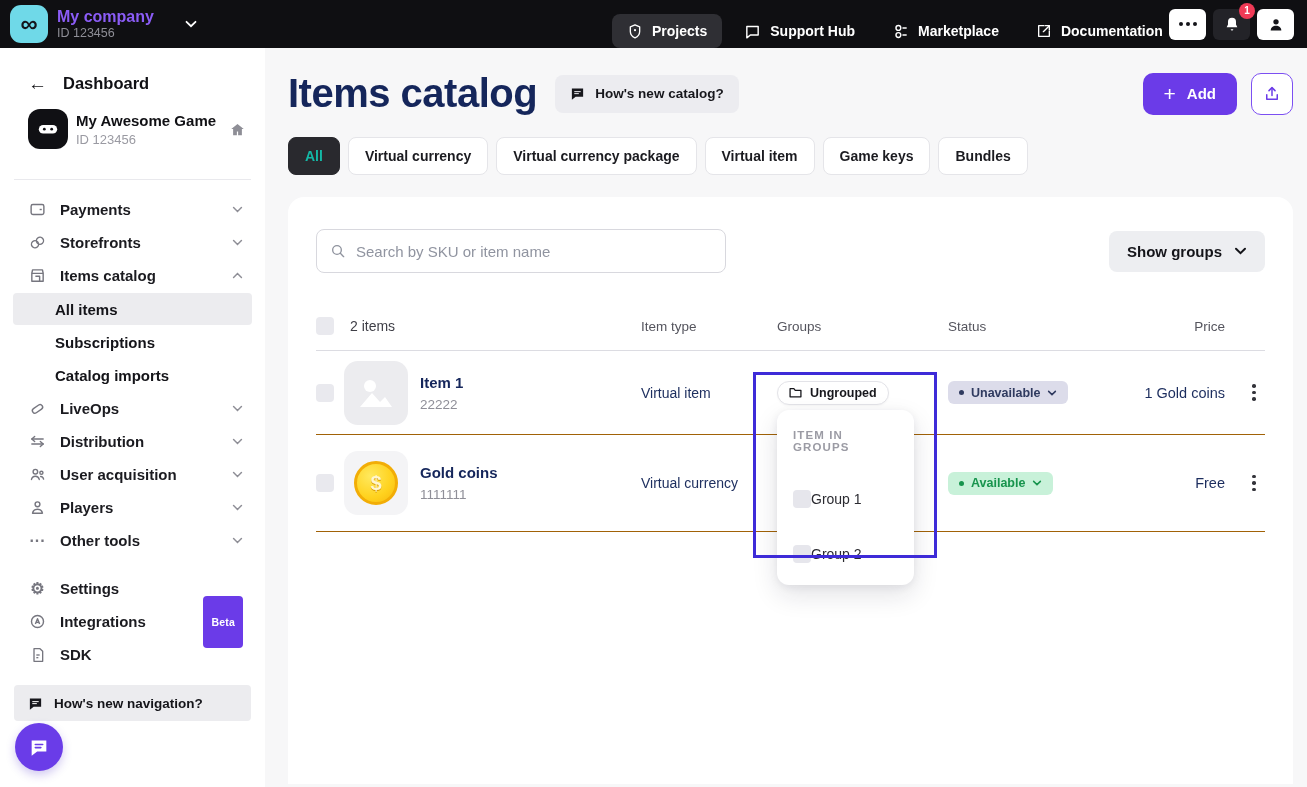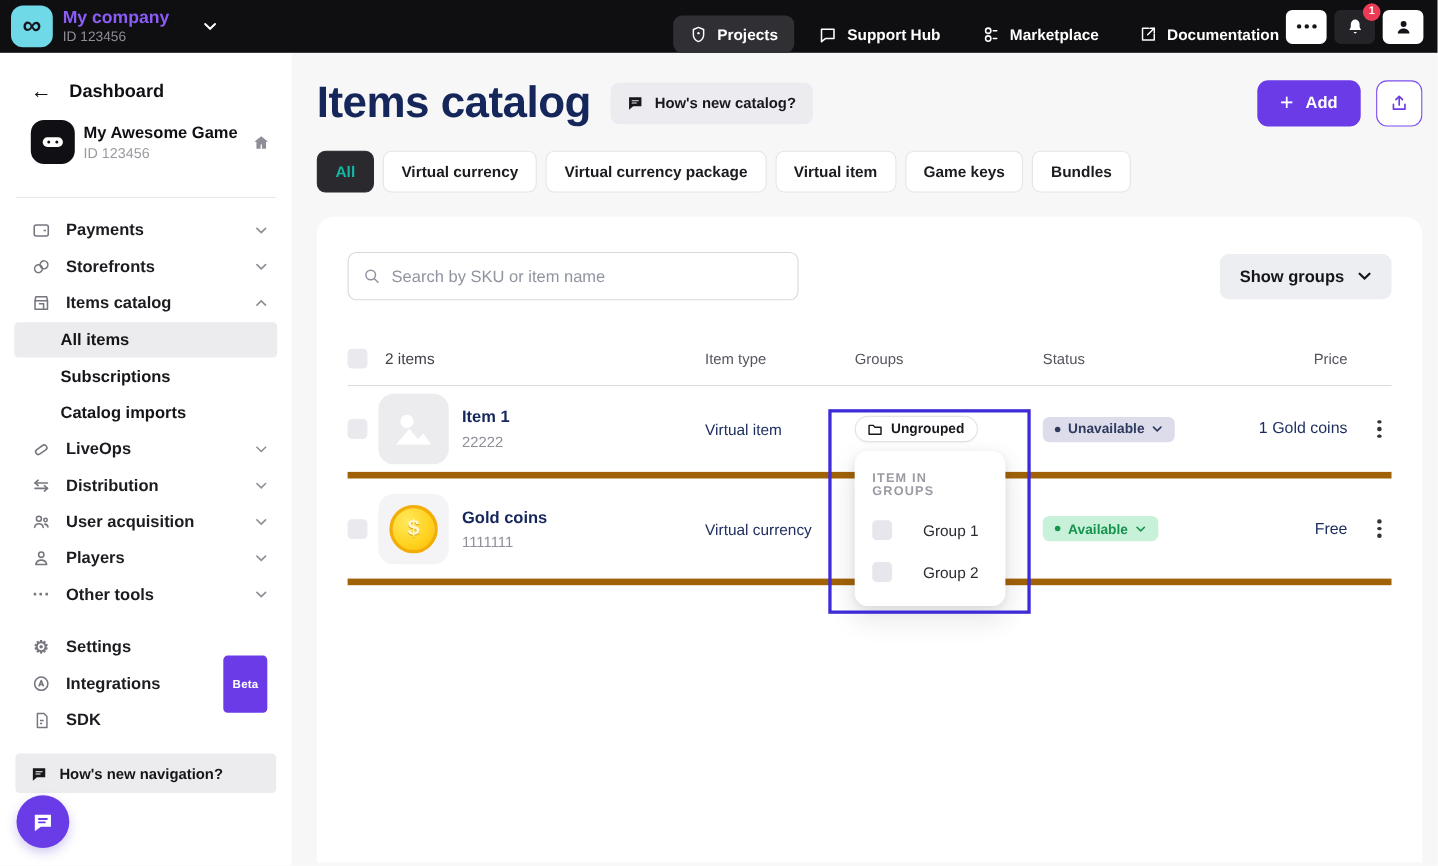--- a/index.html
+++ b/index.html
@@ -63,21 +63,21 @@
   .search { width:410px; height:44px; border:1px solid #d8d8de; border-radius:8px; display:flex; align-items:center; gap:10px; padding:0 13px; color:#8f939e; }
   .search input { border:0; outline:0; flex:1; font-size:15px; font-family:inherit; color:#2a2a30; background:transparent; }
   .search input::placeholder { color:#9094a0; }
   .show-groups { margin-left:auto; background:#edeef1; border:0; border-radius:8px; height:41px; padding:0 18px; display:flex; align-items:center; gap:12px; font-weight:700; font-size:15px; color:#141419; font-family:inherit; }
 
   .grid { display:grid; grid-template-columns:28px 297px 136px 171px 190px 1fr 40px; align-items:center; }
   .thead { margin-top:44px; padding-bottom:15px; border-bottom:1px solid #dcdce2; color:#55555e; font-size:13.5px; }
   .thead .cnt { color:#3f3f47; font-size:14px; padding-left:6px; }
   .thead .right { text-align:right; }
   .cb { width:18px; height:18px; border-radius:4px; background:#e9e9ee; }
-  .trow { border-bottom:6px solid #a16207; }
+  .trow { border-bottom:1px solid #a16207; }
   .trow.r1 { height:84px; }
   .trow.r2 { height:97px; }
   .namecell { display:flex; align-items:center; gap:12px; }
   .thumb { width:64px; height:64px; border-radius:14px; background:#ececef; display:flex; align-items:center; justify-content:center; }
   .thumb.coinbg { background:#f4f4f6; }
   .iname { font-weight:700; font-size:15px; color:#15265b; }
   .isku { font-size:13.5px; color:#8f8f98; margin-top:6px; }
   .itype { font-size:14px; color:#1f3060; }
   .coin { width:44px; height:44px; border-radius:50%; background:radial-gradient(circle at 35% 32%, #ffe95e, #ffd21e 60%, #f6b80c); border:3px solid #f2ad06; display:flex; align-items:center; justify-content:center; font-weight:800; font-size:20px; color:#fff6cf; text-shadow:0 1px 0 #d89a00; }
   .chip-group { display:inline-flex; align-items:center; gap:8px; height:24px; padding:0 11px; background:#fff; border:1px solid #e3e3e8; border-radius:12px; font-weight:700; font-size:12.5px; color:#17171c; box-shadow:0 1px 2px rgba(0,0,0,.04); }
@@ -85,21 +85,21 @@
   .chip-status .sdot { width:5px; height:5px; border-radius:50%; background:currentColor; }
   .st-unavailable { background:#dcdcea; color:#2f3a5f; }
   .st-available { background:#c8f1d9; color:#17944d; }
   .price { text-align:right; font-size:14.5px; color:#1c2d5e; }
   .kebab { display:flex; flex-direction:column; gap:3px; align-items:center; margin-left:18px; }
   .kebab i { width:3.5px; height:3.5px; border-radius:50%; background:#33333a; }
 
   
   .group-dropdown { position:absolute; left:777px; top:410px; width:137px; background:#fff; border-radius:12px; box-shadow:0 10px 26px rgba(25,25,50,.12), 0 2px 8px rgba(25,25,50,.07); padding:19px 16px 22px; z-index:45; }
   .gd-title { font-size:11.5px; font-weight:700; letter-spacing:1.1px; color:#9b9ba4; }
-  .gd-opt { display:flex; align-items:center; gap:28px; margin-top:20px; font-size:14px; color:#2b2b31; }
+  .gd-opt { display:flex; align-items:center; gap:0; margin-top:37px; font-size:14px; color:#2b2b31; }
   .gd-opt .cb { background:#e6e6ec; }
   .annotation { position:absolute; left:753px; top:372px; width:184px; height:186px; border:3px solid #3e2bd8; z-index:50; pointer-events:none; }
 </style>
 </head>
 <body>
 
 <div class="topbar">
   <div class="brand">
     <div class="logo">
         <span>∞</span>

